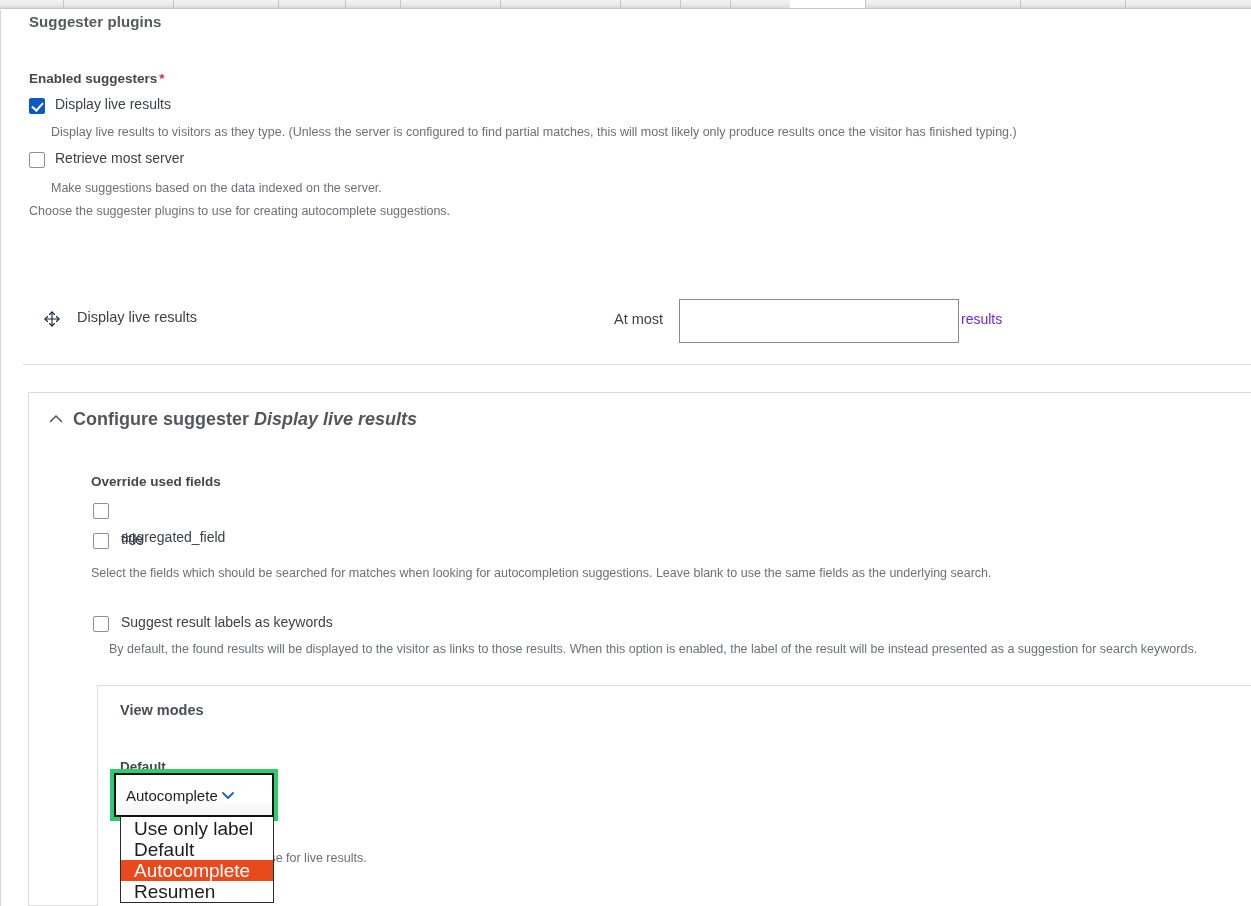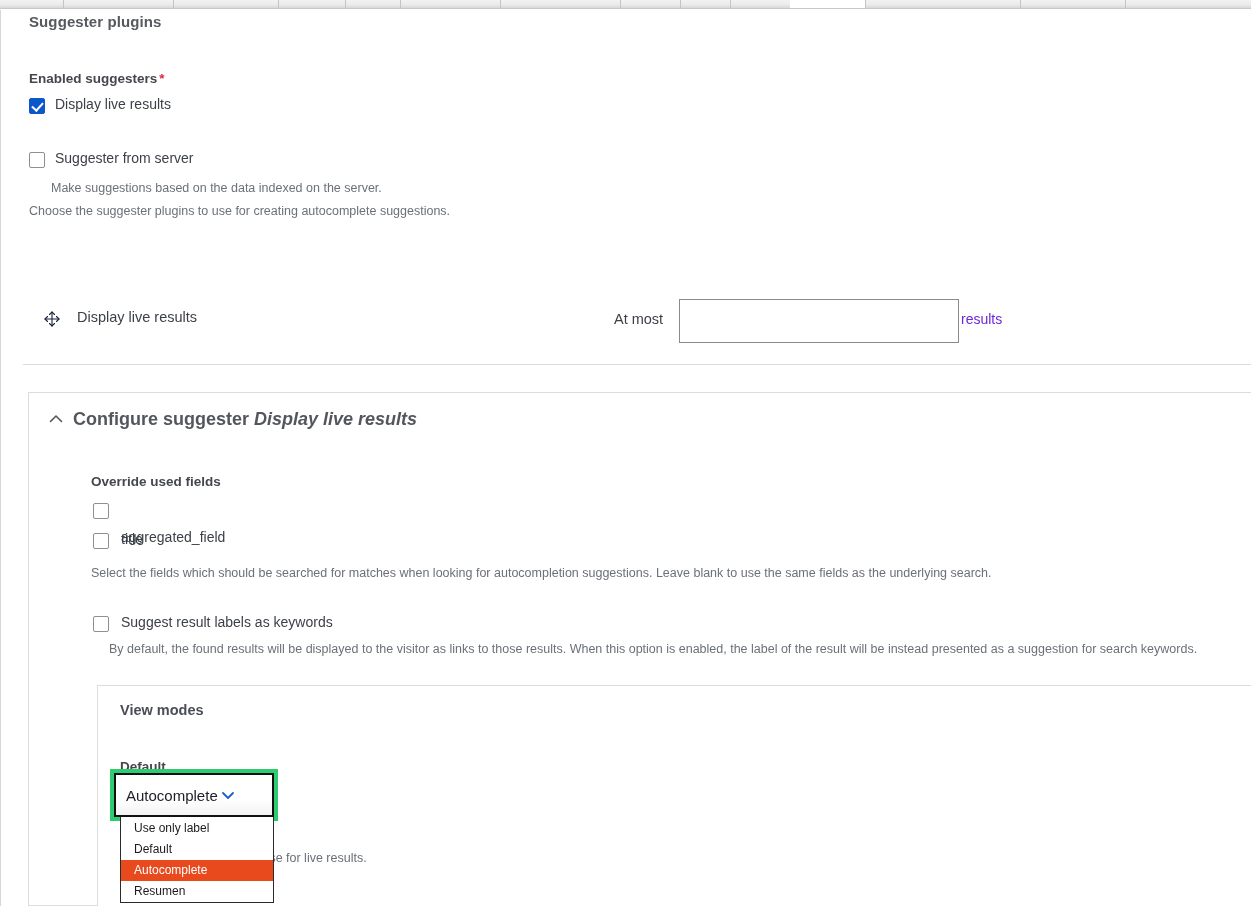--- a/index.html
+++ b/index.html
@@ -220,21 +220,21 @@
     background: #ffffff;
     border: 1px solid #2b2b2b;
     border-top: none;
     z-index: 8;
     padding: 1px 0 0 0;
   }
   #view-mode-listbox .opt {
     height: 21px;
     line-height: 21px;
     padding-left: 13px;
-    font-size: 12px;
+    font-size: 19px;
     color: #1c1c1c;
     white-space: nowrap;
     cursor: pointer;
   }
   #view-mode-listbox .opt.selected {
     background: #e8491d;
     color: #ffffff;
   }
 </style>
 </head>
@@ -262,24 +262,25 @@
   <div class="h-title" id="suggester-plugins-heading">Suggester plugins</div>
 
   <div id="enabled-suggesters-label">
     <span>Enabled suggesters</span><span class="req">*</span>
   </div>
 
   <div class="cbrow" style="left:28px; top:88px;">
     <span class="cbox checked"></span>
     <span class="cblabel">Display live results</span>
   </div>
+  <div class="desc" style="left:50px; top:115px;">Display live results to visitors as they type. (Unless the server is configured to find partial matches, this will most likely only produce results once the visitor has finished typing.)</div>
 
   <div class="cbrow" style="left:28px; top:142px;">
     <span class="cbox"></span>
-    <span class="cblabel">Suggester from server</span>
+    <span class="cblabel">Retrieve most server</span>
   </div>
   <div class="desc" style="left:50px; top:171px;">Make suggestions based on the data indexed on the server.</div>
 
   <div class="desc" style="left:28px; top:194px;">Choose the suggester plugins to use for creating autocomplete suggestions.</div>
 
   <div id="live-results-row">
 
     <span id="drag-handle-icon">
       <svg viewBox="0 0 20 20" width="20" height="20" aria-hidden="true">
         <g stroke="#16213e" stroke-width="1.1" fill="none" stroke-linecap="round">

